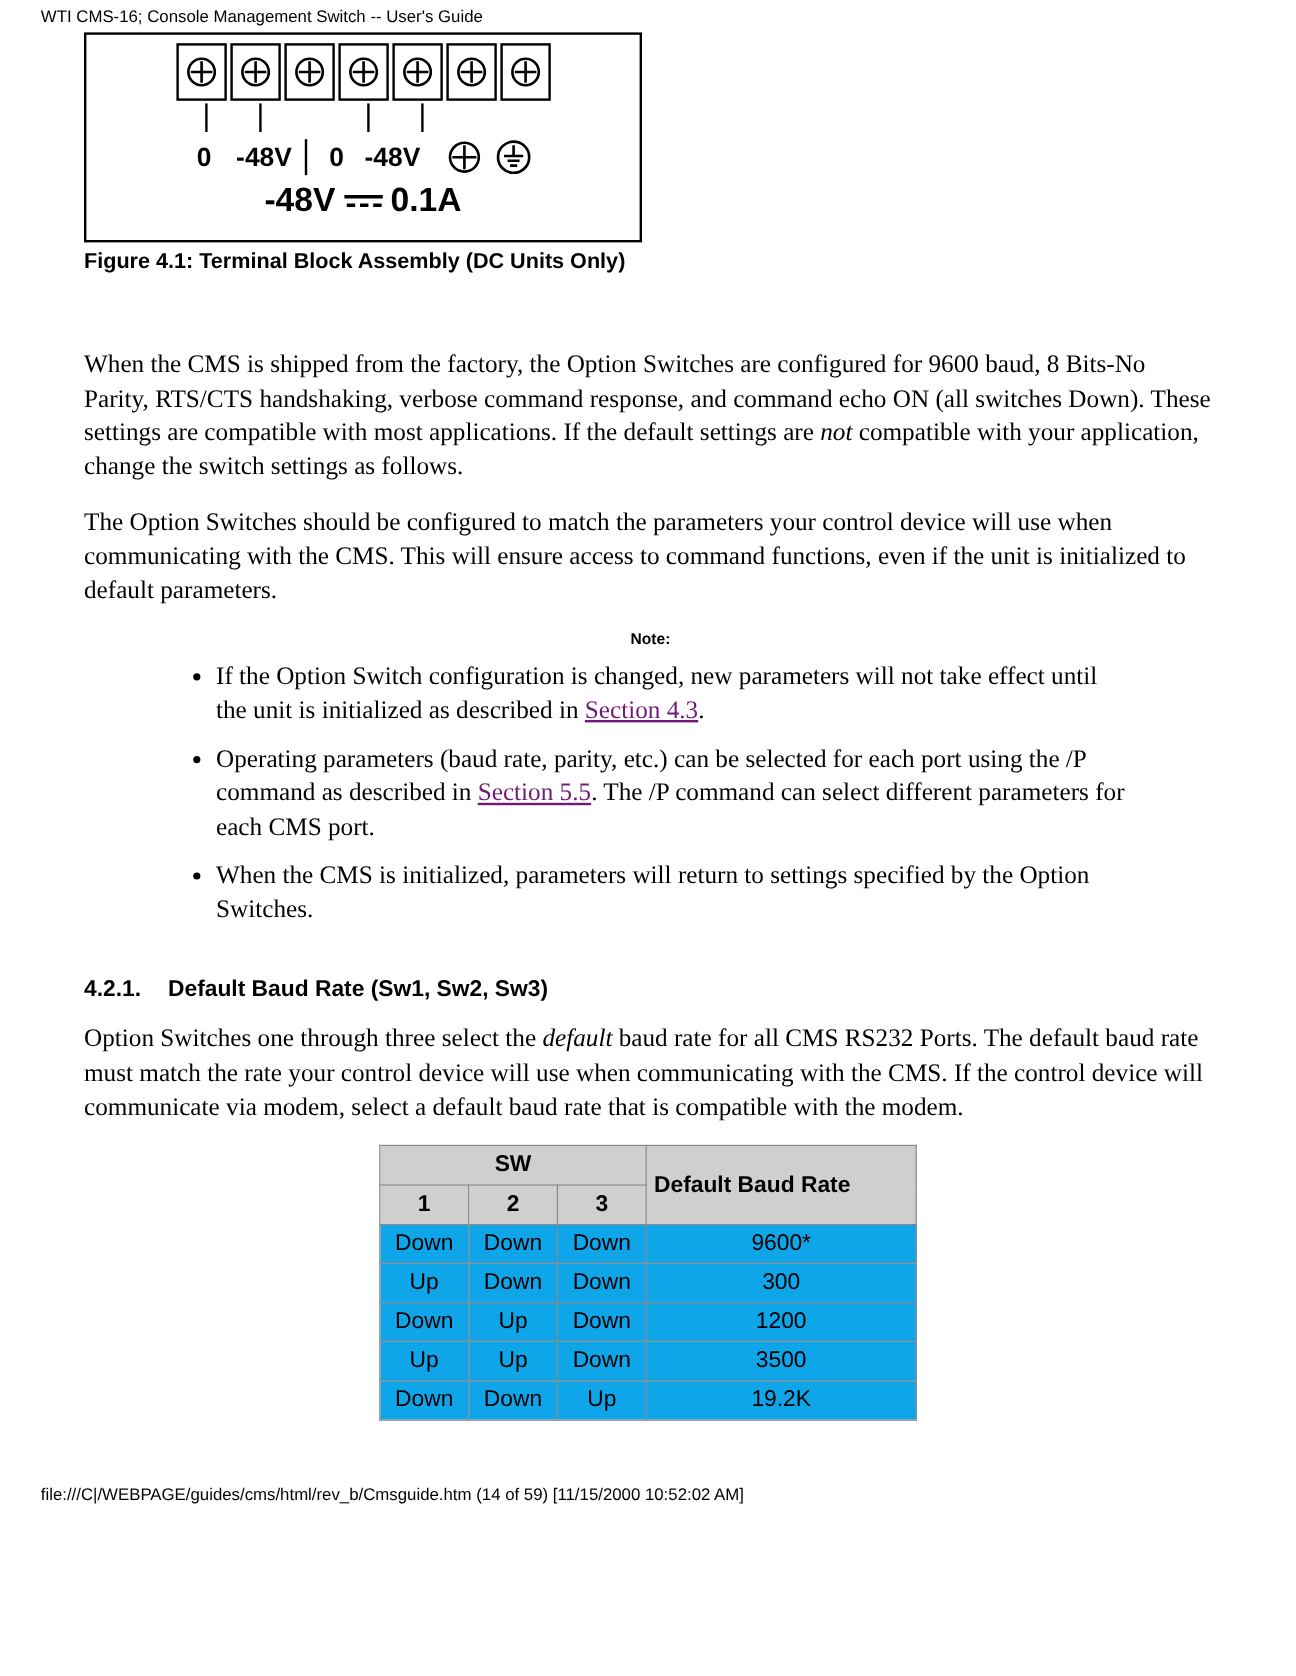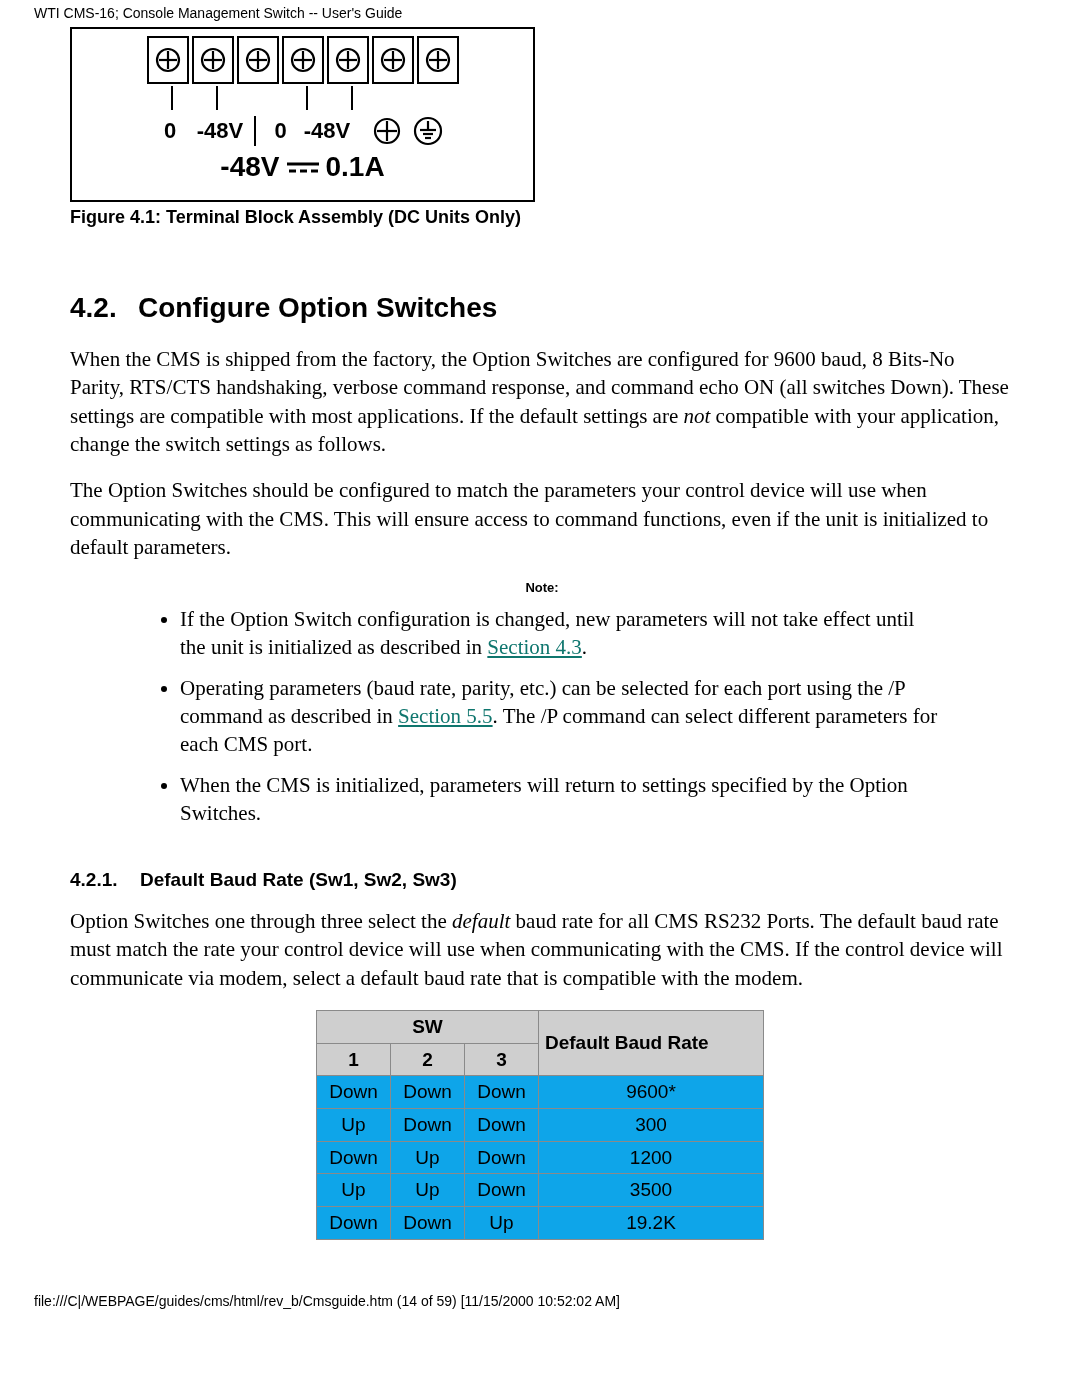--- a/index.html
+++ b/index.html
@@ -94,21 +94,21 @@
       font-size: 13px;
       text-align: center;
       margin-bottom: 8px;
     }
     ul.notes {
       list-style: disc;
       padding-left: 34px;
       margin-bottom: 40px;
     }
     ul.notes li { margin-bottom: 12px; }
-    a.link { color: #0f766e; text-decoration: underline; }
+    a.link { color: #701a75; text-decoration: underline; }
     h3.sub {
       font-family: Arial, Helvetica, sans-serif;
       font-weight: 700;
       font-size: 19px;
       margin: 14px 0 14px 0;
     }
     h3.sub .num { display:inline-block; width: 70px; }
     table.baud {
       border-collapse: collapse;
       margin: 10px auto 0 auto;
@@ -238,23 +238,20 @@
             <line x1="1" y1="6" x2="33" y2="6" stroke="#000" stroke-width="3"></line>
             <line x1="3" y1="13" x2="10" y2="13" stroke="#000" stroke-width="3"></line>
             <line x1="14" y1="13" x2="21" y2="13" stroke="#000" stroke-width="3"></line>
             <line x1="25" y1="13" x2="32" y2="13" stroke="#000" stroke-width="3"></line>
           </svg>
         <span>0.1A</span>
       </div>
     </div>
     <div class="fig-caption">Figure 4.1:  Terminal Block Assembly (DC Units Only)</div>
 
-    <h2 class="sec">
-      <span class="num">4.2.</span><span>Configure Option Switches</span>
-    </h2>
 
     <p class="body">
       <span>When the CMS is shipped from the factory, the Option Switches are configured for 9600 baud, 8 Bits-No Parity, RTS/CTS handshaking, verbose command response, and command echo ON (all switches Down).  These settings are compatible with most applications.  If the default settings are </span><em>not</em><span> compatible with your application, change the switch settings as follows.</span>
     </p>
 
     <p class="body">The Option Switches should be configured to match the parameters your control device will use when communicating with the CMS. This will ensure access to command functions, even if the unit is initialized to default parameters.</p>
 
     <div class="note-block">
       <div class="note-title">Note:</div>
       <ul class="notes">

